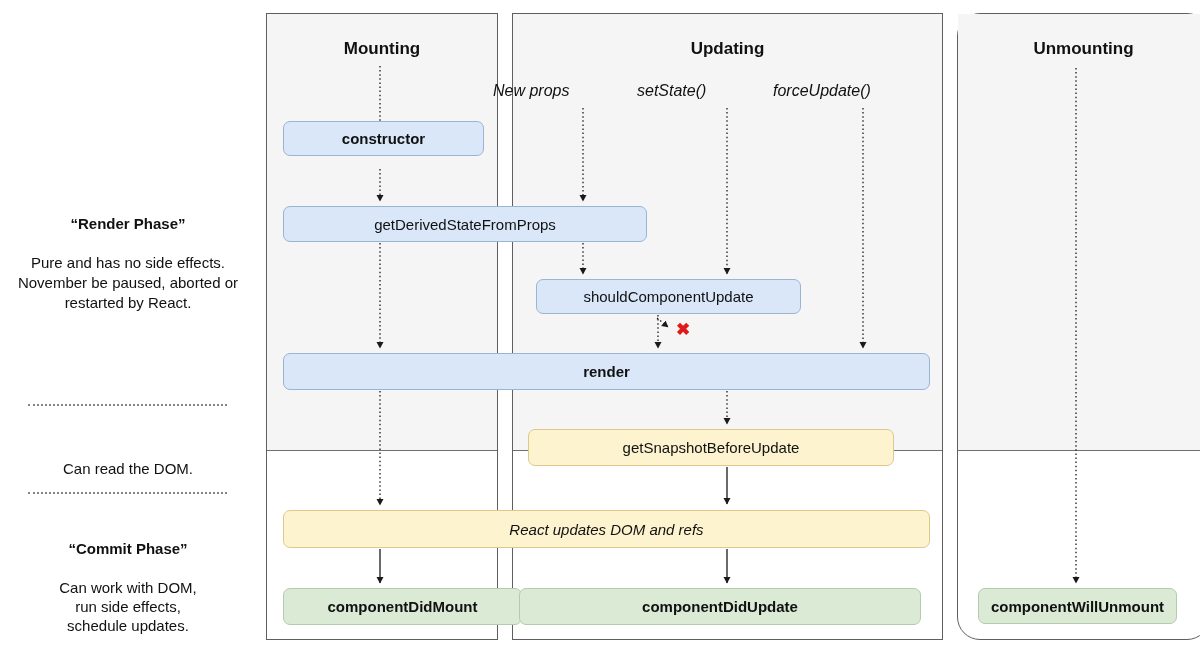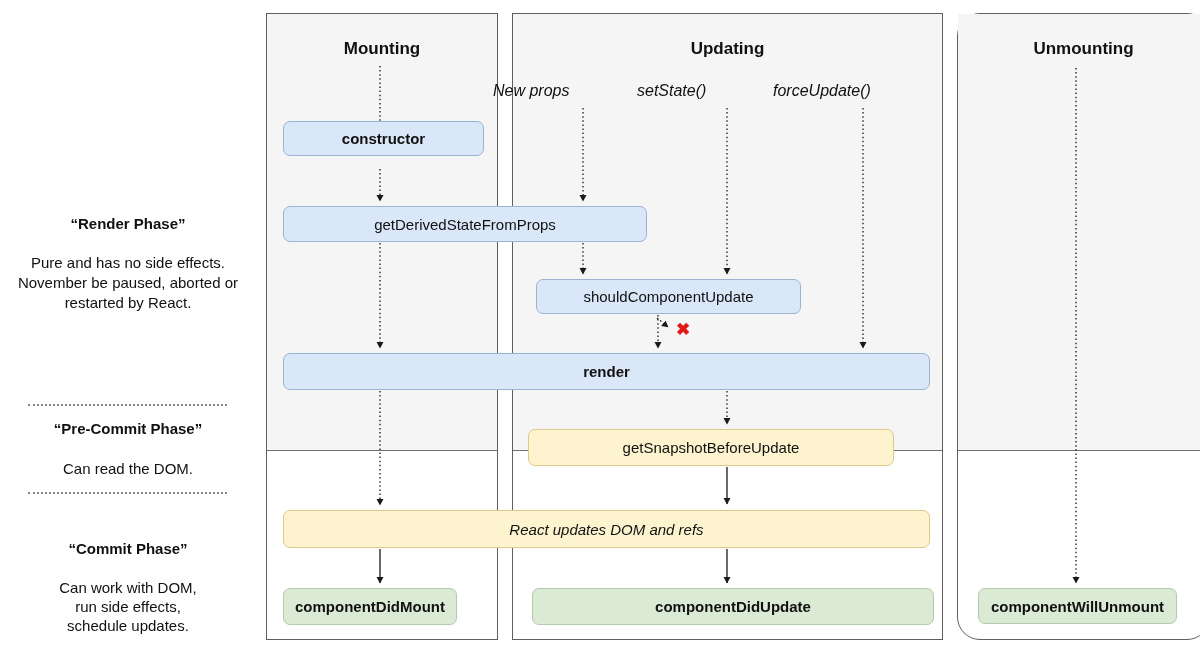--- a/index.html
+++ b/index.html
@@ -45,40 +45,39 @@
   .box.green  { background:#dbead5; border-color:#b5cbae; }
   .box.bold   { font-weight:bold; }
   .box.italic { font-style:italic; }
 
   .b-constructor { left:283px; top:121px; width:201px; height:35px; }
   .b-gdsfp       { left:283px; top:206px; width:364px; height:36px; }
   .b-scu         { left:528px; top:279px; width:265px; height:35px;margin-left:8px; }
   .b-render      { left:283px; top:353px; width:647px; height:37px; }
   .b-gsbu        { left:528px; top:429px; width:366px; height:37px; }
   .b-rudr        { left:283px; top:510px; width:647px; height:38px; }
-  .b-cdm         { left:283px; top:588px; width:174px; height:37px; }
-  .b-cdu         { left:532px; top:588px; width:402px; height:37px; }
+  .b-cdm         { left:283px; top:588px; width:239px; height:37px; }
+  .b-cdu         { left:519px; top:588px; width:402px; height:37px; }
   .b-cwu         { left:978px; top:588px; width:199px; height:36px; }
 
   
   .arrows { position:absolute; left:0; top:0; z-index:5; }
   .cancel-x { position:absolute; left:676px; top:321px; z-index:6;
               font-size:17px; font-weight:bold; line-height:1; color:#e01a1a; }
 </style>
 </head>
 <body>
 
 <div class="canvas">
 
   <h3 class="phase-title t-render">“Render Phase”</h3>
   <p class="phase-desc desc-render">Pure and has no side effects.
 November be paused, aborted or
 restarted by React.</p>
   <div class="phase-divider div-1"></div>
-  <h3 class="phase-title t-precommit">“Pre-Commit Phase”</h3>
   <p class="phase-desc desc-precommit">Can read the DOM.</p>
   <div class="phase-divider div-2"></div>
   <h3 class="phase-title t-commit">“Commit Phase”</h3>
   <p class="phase-desc desc-commit">Can work with DOM,
 run side effects,
 schedule updates.</p>
 
   <section class="col col-mounting">
     <div class="col-shade"></div>
     <h2 class="col-title">Mounting</h2>

